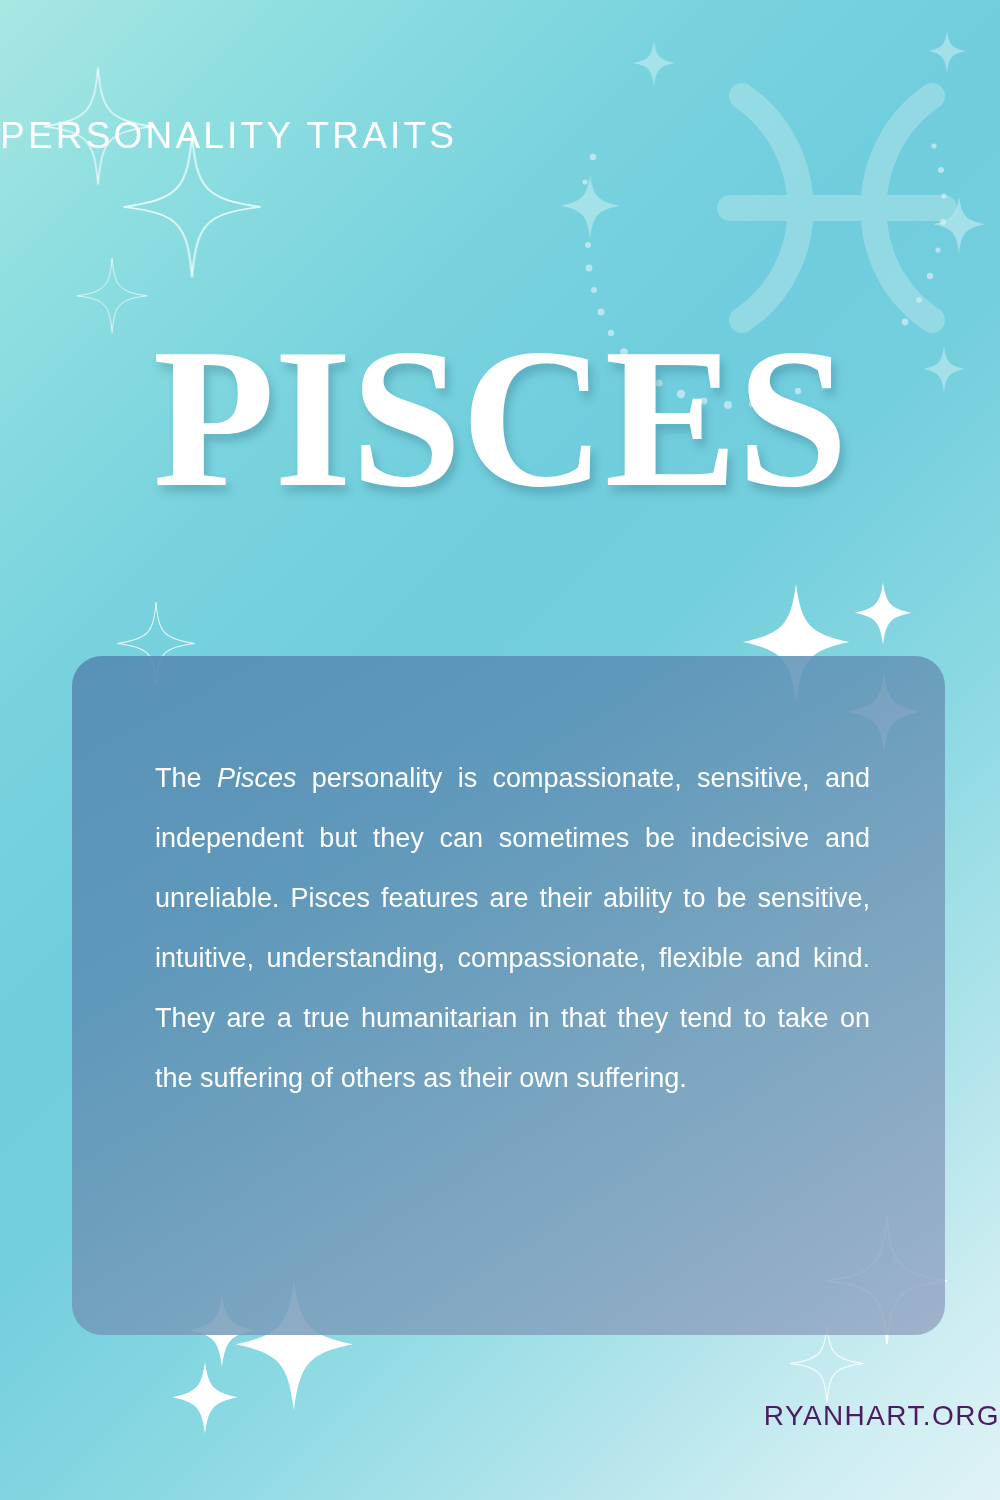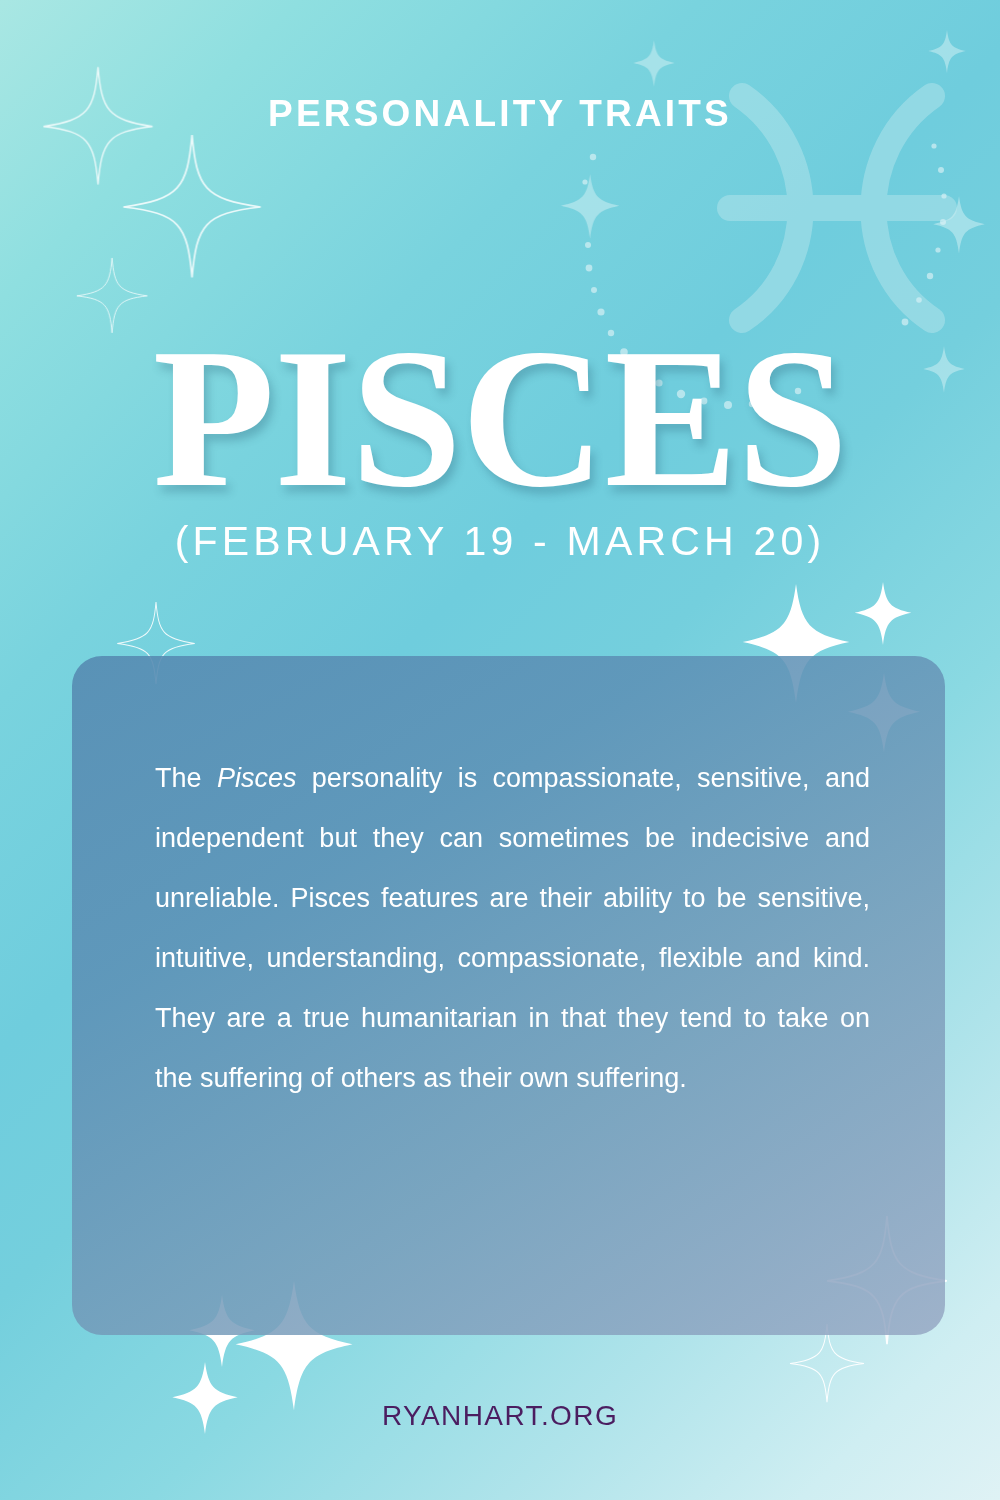--- a/index.html
+++ b/index.html
@@ -34,24 +34,23 @@
   #glyph-wrap {
     position:absolute;
     left:712px; top:72px;
     width:250px; height:270px;
     opacity:.34;
   }
 
   
   #kicker {
     position:absolute;
-    left:0; right:0; top:93px;
-    text-align:center;
+    left:0; right:0; top:115px;
     font-size:37px;
-    font-weight:700;
+    font-weight:400;
     letter-spacing:3.2px;
     color:#ffffff;
     white-space:nowrap;
   }
 
   #title {
     position:absolute;
     left:0; right:0; top:318px;
     text-align:center;
     font-family:"Liberation Serif", serif;
@@ -97,21 +96,21 @@
     font-weight:300;
     color:#ffffff;
     text-align:justify;
   }
   #body-text i { font-style:italic; }
 
   
   #footer {
     position:absolute;
     left:0; right:0; top:1400px;
-    text-align:center;
+    text-align:right;
     font-size:28px;
     font-weight:400;
     letter-spacing:1.4px;
     color:#4b1d60;
     white-space:nowrap;
   }
 </style>
 </head>
 <body>
 
@@ -193,21 +192,20 @@
       <path d="M30,24 C108,78 108,196 30,248"></path>
       <path d="M220,24 C142,78 142,196 220,248"></path>
       <line x1="18" y1="136" x2="232" y2="136"></line>
     </svg>
   </div>
 
   <div id="kicker">PERSONALITY TRAITS</div>
 
   <h1 id="title">PISCES</h1>
 
-  <div id="dates">(FEBRUARY 19 - MARCH 20)</div>
 
   <div id="panel"></div>
 
   <p id="body-text">
     <span>The </span><i>Pisces</i><span> personality is compassionate, sensitive, and independent but they can sometimes be indecisive and unreliable. Pisces features are their ability to be sensitive, intuitive, understanding, compassionate, flexible and kind. They are a true humanitarian in that they tend to take on the suffering of others as their own suffering.</span>
   </p>
 
   <div id="footer">RYANHART.ORG</div>
 
 </div>

